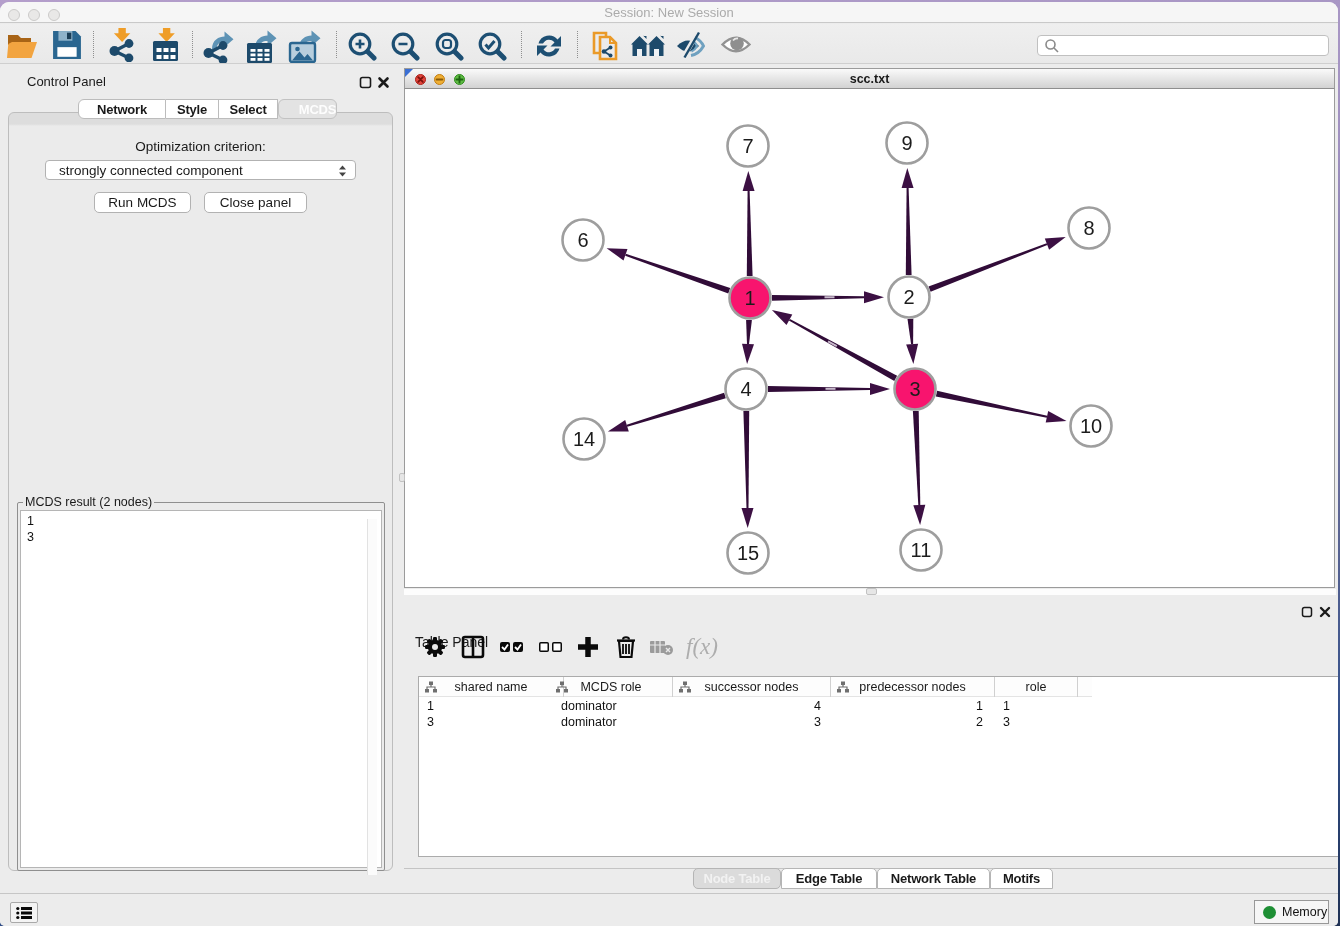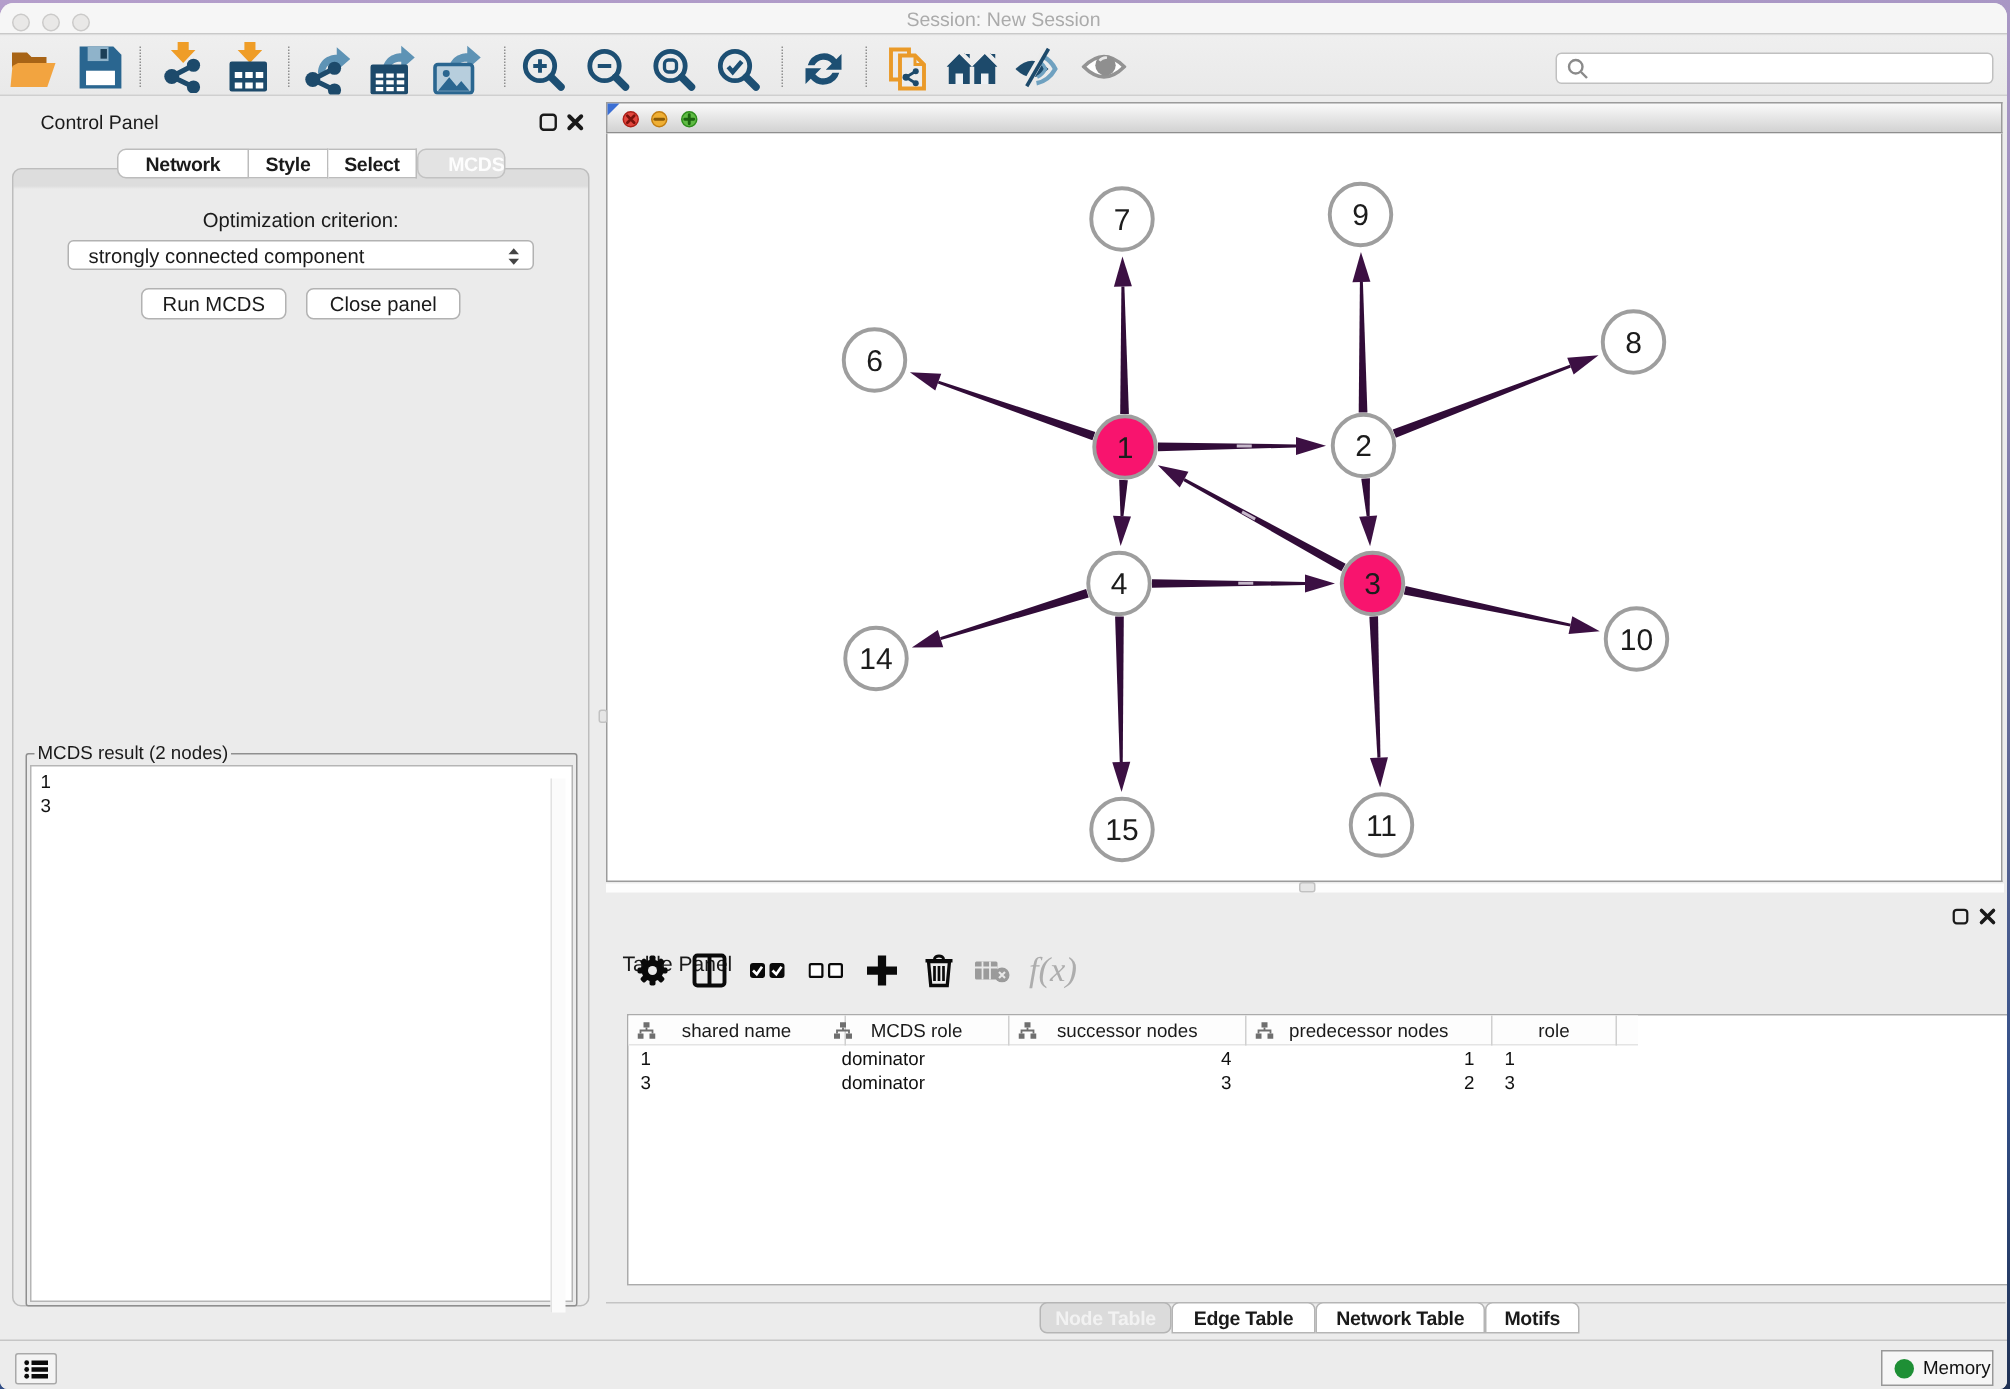--- a/index.html
+++ b/index.html
@@ -238,20 +238,21 @@
       <div class="mcb" style="left:29px; background:#efaf34; border:1px solid #c27e12;">
           <svg width="11" height="11" viewBox="0 0 11 11" style="position:absolute;left:-1px;top:-1px;">
             <path d="M2.6 5.5 h5.8" stroke="#8a5a07" stroke-width="1.9" stroke-linecap="round"></path>
           </svg>
         </div>
       <div class="mcb" style="left:49px; background:#5fbb44; border:1px solid #2e8d1c;">
           <svg width="11" height="11" viewBox="0 0 11 11" style="position:absolute;left:-1px;top:-1px;">
             <path d="M5.5 2.5 v6 M2.5 5.5 h6" stroke="#1c6410" stroke-width="1.9" stroke-linecap="round"></path>
           </svg>
         </div>
+      <div id="net-title">scc.txt</div>
     </div>
     <div id="canvas">
         <svg width="929" height="497" viewBox="0 0 929 497" style="position:absolute;left:-1px;top:-2px;">
 <polygon points="348.6,189.0 345.6,104.0 343.6,104.0 342.8,189.0" fill="#310c38"></polygon>
 <polygon points="344.3,84.0 350.6,103.9 338.6,104.1" fill="#3c1043"></polygon>
 <polygon points="326.2,201.0 221.8,166.8 221.2,168.7 324.3,206.5" fill="#310c38"></polygon>
 <polygon points="202.6,161.2 223.5,162.1 219.5,173.4" fill="#3c1043"></polygon>
 <polygon points="368.0,213.8 460.0,211.3 460.0,209.3 368.0,208.0" fill="#310c38"></polygon>
 <polygon points="480.0,210.2 460.0,216.3 460.0,204.3" fill="#3c1043"></polygon>
 <rect x="420.5" y="209.3" width="10" height="2" fill="#c7b9cb" transform="rotate(-0.4 425.5 210.5)"></rect>

